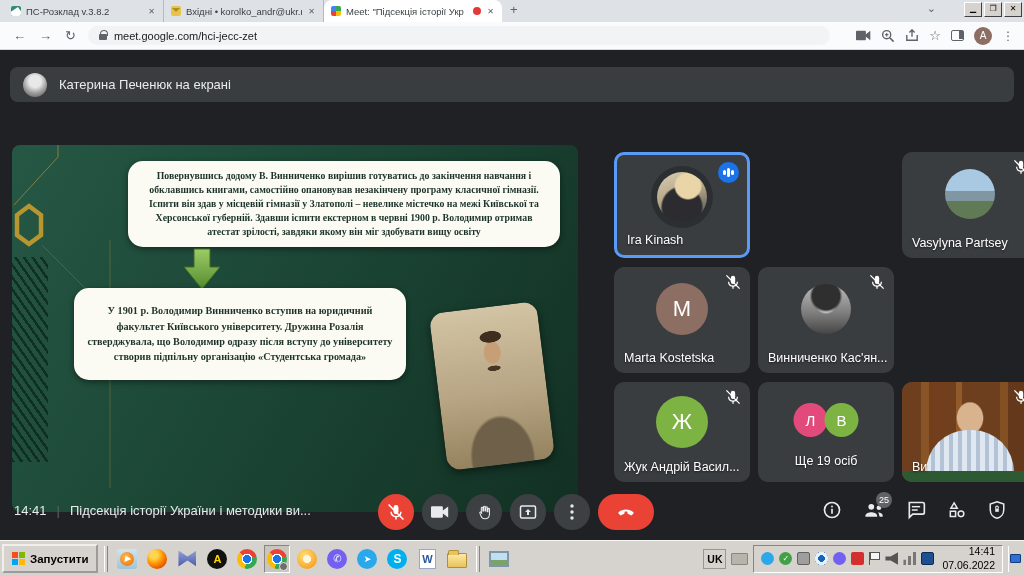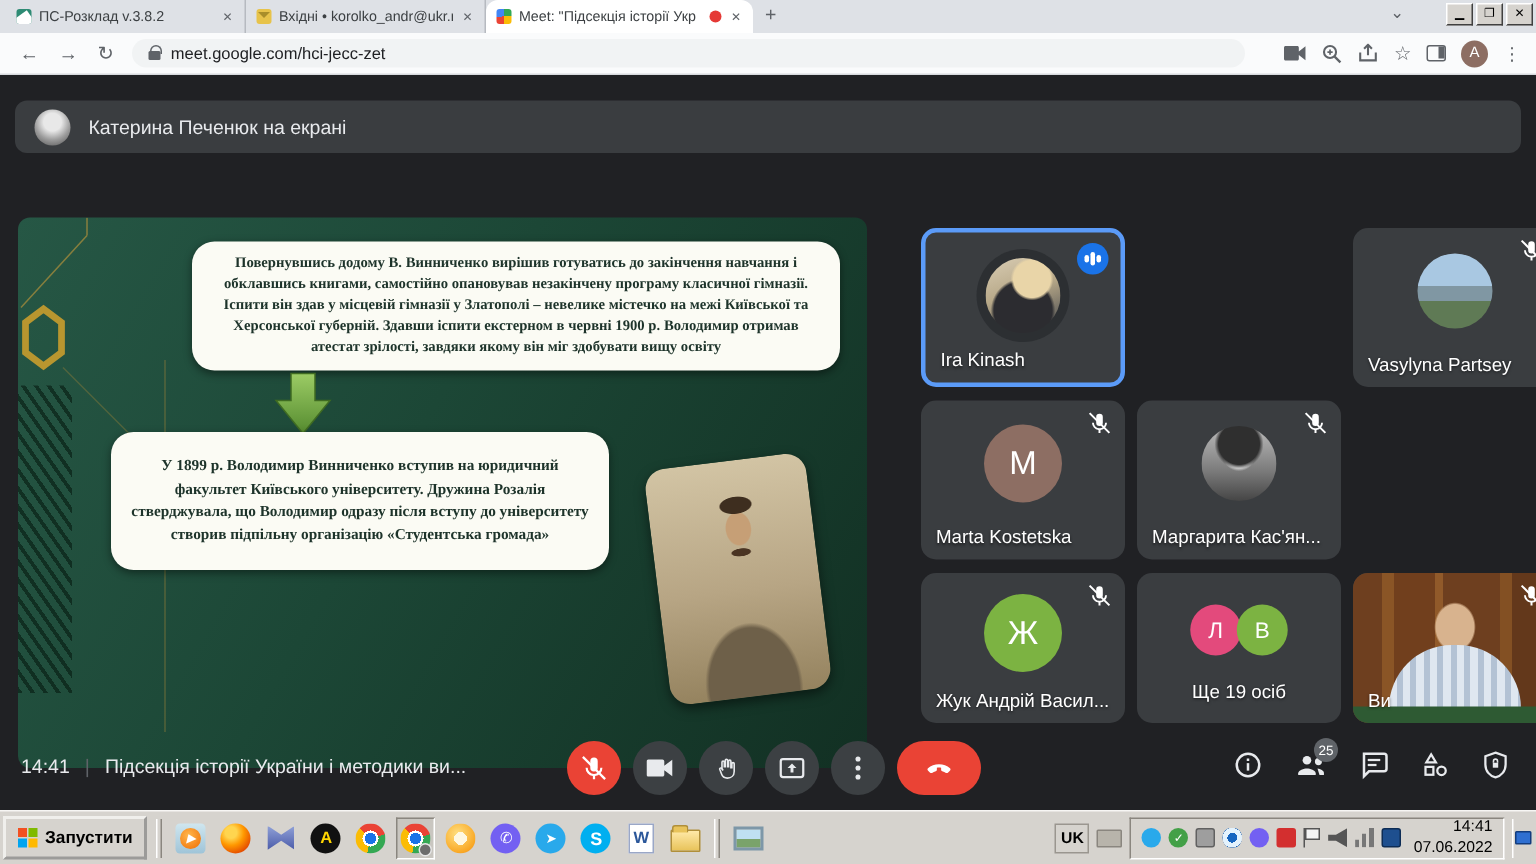--- a/index.html
+++ b/index.html
@@ -236,21 +236,21 @@
       <div class="sbox sbox1">Повернувшись додому В. Винниченко вирішив готуватись до закінчення навчання і обклавшись книгами, самостійно опановував незакінчену програму класичної гімназії. Іспити він здав у місцевій гімназії у Златополі – невелике містечко на межі Київської та Херсонської губерній. Здавши іспити екстерном в червні 1900 р. Володимир отримав атестат зрілості, завдяки якому він міг здобувати вищу освіту</div>
       <svg class="sarrow" width="60" height="45">
         <defs>
             <linearGradient id="ag" x1="0" y1="0" x2="0" y2="1">
               <stop offset="0" stop-color="#9ccc65"></stop>
               <stop offset="1" stop-color="#558b2f"></stop>
             </linearGradient>
           </defs>
         <polygon points="22,2 38,2 38,20 48,20 30,42 12,20 22,20" fill="url(#ag)" stroke="#3f6b22" stroke-width="1"></polygon>
       </svg>
-      <div class="sbox sbox2">У 1899 р. Володимир Винниченко вступив на юридичний факультет Київського університету. Дружина Розалія стверджувала, що Володимир одразу після вступу до університету створив підпільну організацію «Студентська громада»</div>
+      <div class="sbox sbox2">У 1901 р. Володимир Винниченко вступив на юридичний факультет Київського університету. Дружина Розалія стверджувала, що Володимир одразу після вступу до університету створив підпільну організацію «Студентська громада»</div>
       <div class="portrait"></div>
     </div>
 
     <div class="tile active r1 c1">
       <div class="ring">
           <div class="pav pav-ira"></div>
         </div>
       <div class="chip-speak">
           <i></i>
           <i></i>
@@ -285,21 +285,21 @@
     </div>
     <div class="tile r2 c2">
       <div class="pav-sm pav-mar"></div>
       <svg class="micoff" width="16" height="16" viewBox="0 0 24 24">
           <g fill="#fff">
             <path d="M12 15a3.3 3.3 0 0 0 3.3-3.3V6a3.3 3.3 0 0 0-6.6 0v5.7A3.3 3.3 0 0 0 12 15z"></path>
             <path d="M17.6 11.7a5.6 5.6 0 0 1-11.2 0H4.5a7.5 7.5 0 0 0 6.5 7.4V22h2v-2.9a7.5 7.5 0 0 0 6.5-7.4h-1.9z"></path>
             <rect x="-2" y="11" width="28" height="2" transform="rotate(45 12 12)"></rect>
           </g>
         </svg>
-      <div class="tname">Маргарита Кас'ян...</div>
+      <div class="tname">Винниченко Кас'ян...</div>
     </div>
 
     <div class="tile r3 c1">
       <div class="avatar-letter" style="background:#7cb342">
           <span>Ж</span>
         </div>
       <svg class="micoff" width="16" height="16" viewBox="0 0 24 24">
           <g fill="#fff">
             <path d="M12 15a3.3 3.3 0 0 0 3.3-3.3V6a3.3 3.3 0 0 0-6.6 0v5.7A3.3 3.3 0 0 0 12 15z"></path>
             <path d="M17.6 11.7a5.6 5.6 0 0 1-11.2 0H4.5a7.5 7.5 0 0 0 6.5 7.4V22h2v-2.9a7.5 7.5 0 0 0 6.5-7.4h-1.9z"></path>

